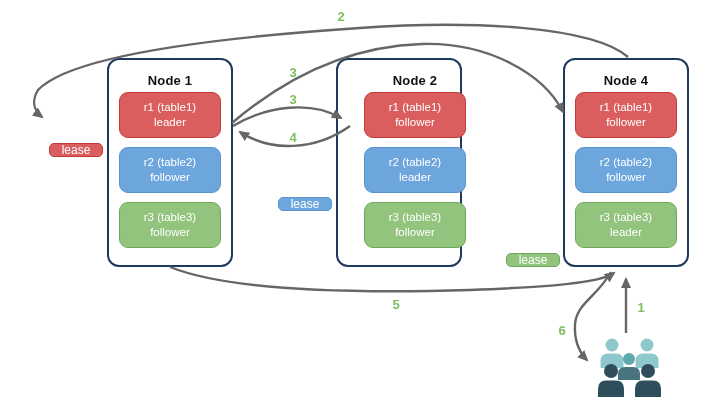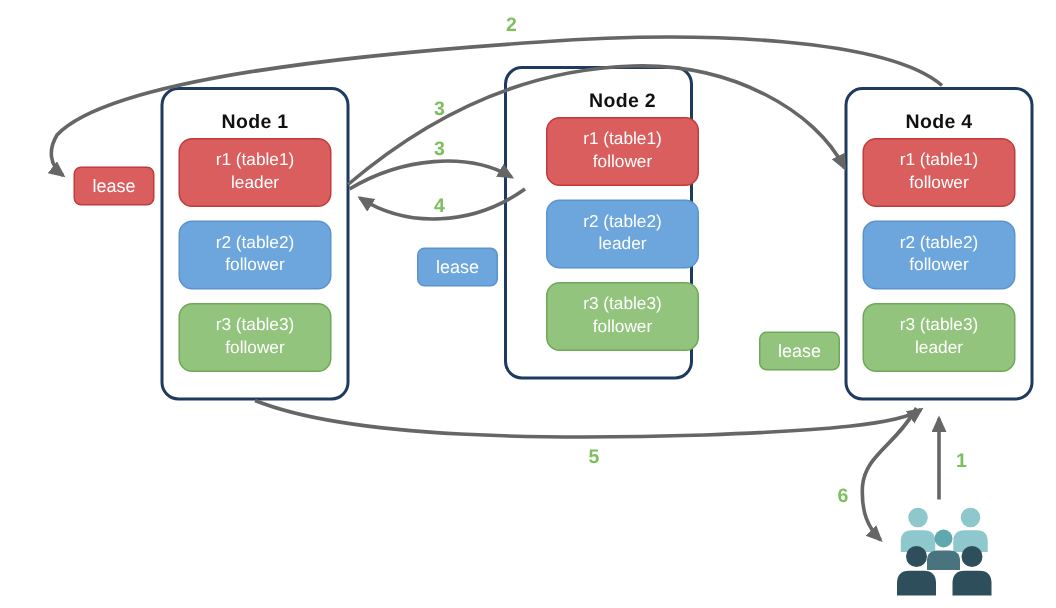--- a/index.html
+++ b/index.html
@@ -25,23 +25,23 @@
   .replica{
     width:102px; height:46px; border-radius:9px; margin-bottom:9px;
     display:flex; flex-direction:column; align-items:center; justify-content:center;
     color:#fff; font-size:11.5px; line-height:1.3; text-align:center;
   }
   .c-red{background:var(--red-fill); border:1.5px solid var(--red-border);}
   .c-blue{background:var(--blue-fill); border:1.5px solid var(--blue-border);}
   .c-green{background:var(--green-fill); border:1.5px solid var(--green-border);}
 
   .lease{
-    position:absolute; width:54px; height:26px; border-radius:5px;
+    position:absolute; width:54px; height:14px; border-radius:5px;
     display:flex; align-items:center; justify-content:center;
-    color:#fff; font-size:12px; z-index:3;
+    color:#fff; font-size:12px; z-index:3;margin-top:32px;
   }
   .num{
     position:absolute; color:var(--number-label); font-size:13px; font-weight:bold;
     z-index:4; transform:translate(-50%,-50%);
   }
   svg.arrows{position:absolute; left:0; top:0; z-index:2; pointer-events:none;}
 </style>
 </head>
 <body>
 
@@ -56,21 +56,21 @@
     <div class="replica c-blue">
       <span>r2 (table2)</span>
       <span>follower</span>
     </div>
     <div class="replica c-green">
       <span>r3 (table3)</span>
       <span>follower</span>
     </div>
   </div>
 
-  <div class="node" style="left:336px; top:44px;padding-left:32px;">
+  <div class="node" style="left:336px; top:58px;padding-left:32px;">
     <div class="node-title">Node 2</div>
     <div class="replica c-red">
       <span>r1 (table1)</span>
       <span>follower</span>
     </div>
     <div class="replica c-blue">
       <span>r2 (table2)</span>
       <span>leader</span>
     </div>
     <div class="replica c-green">

